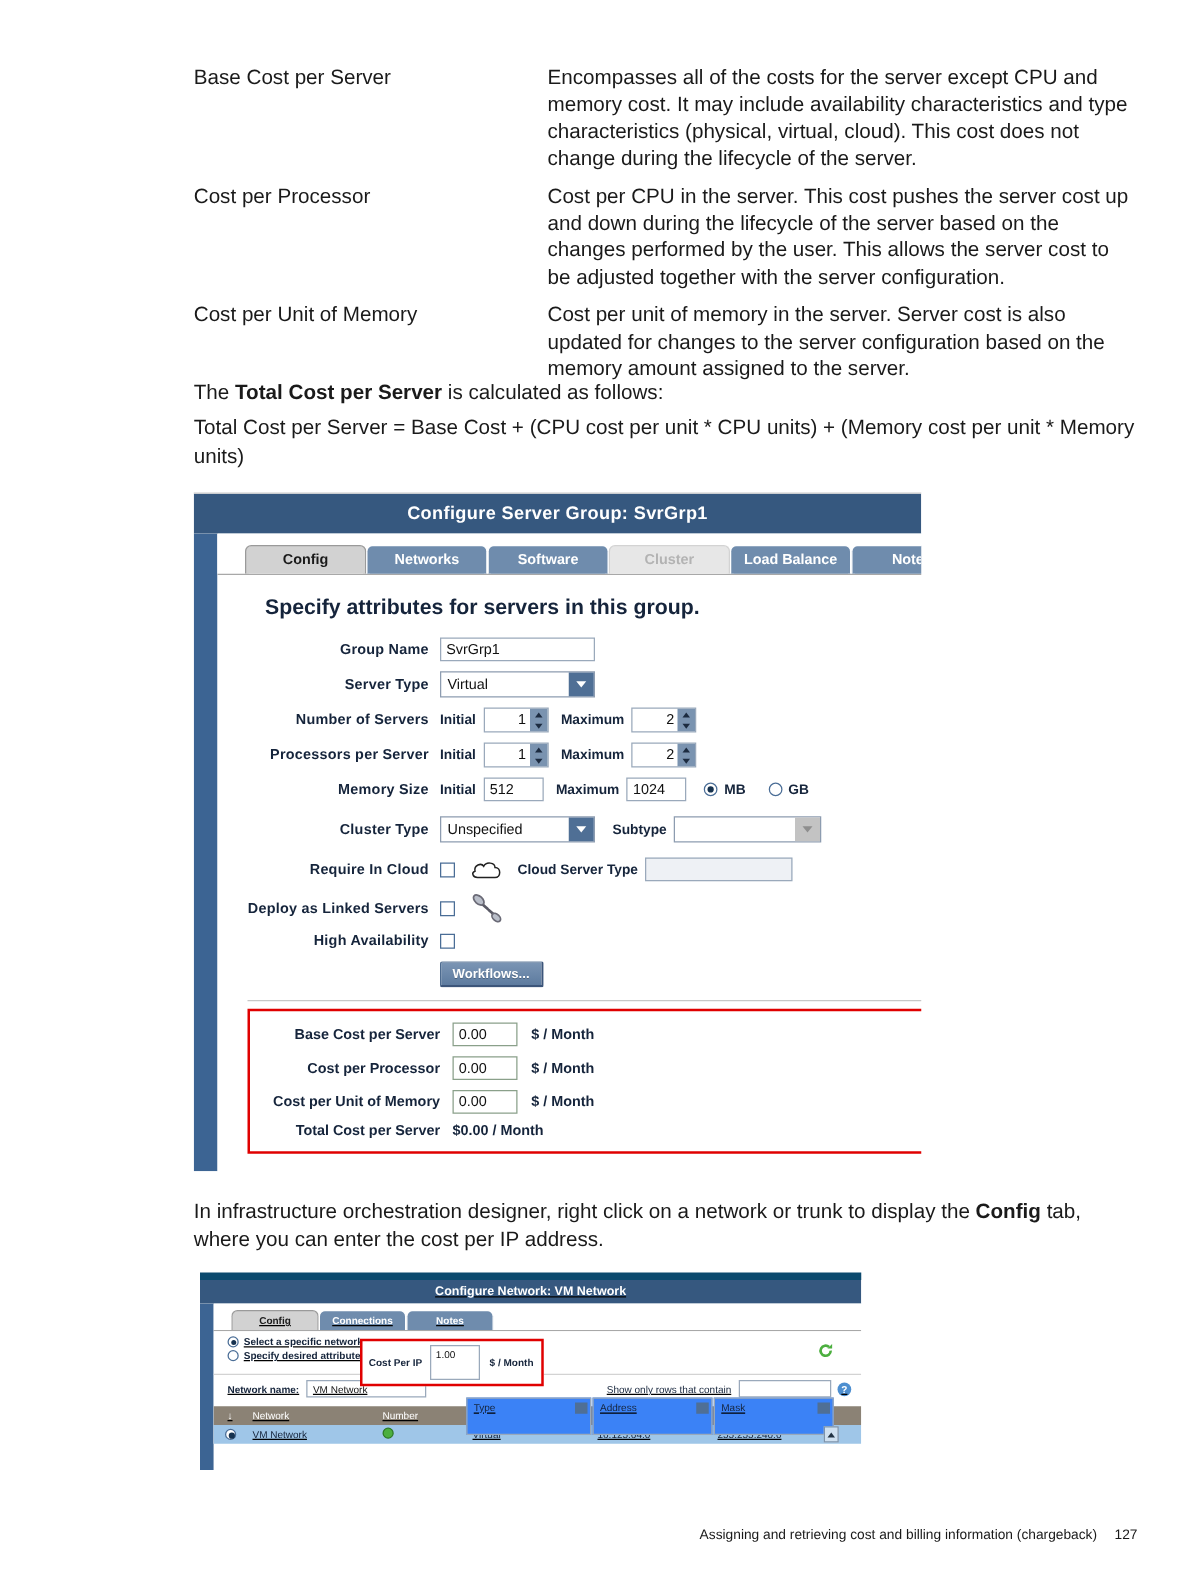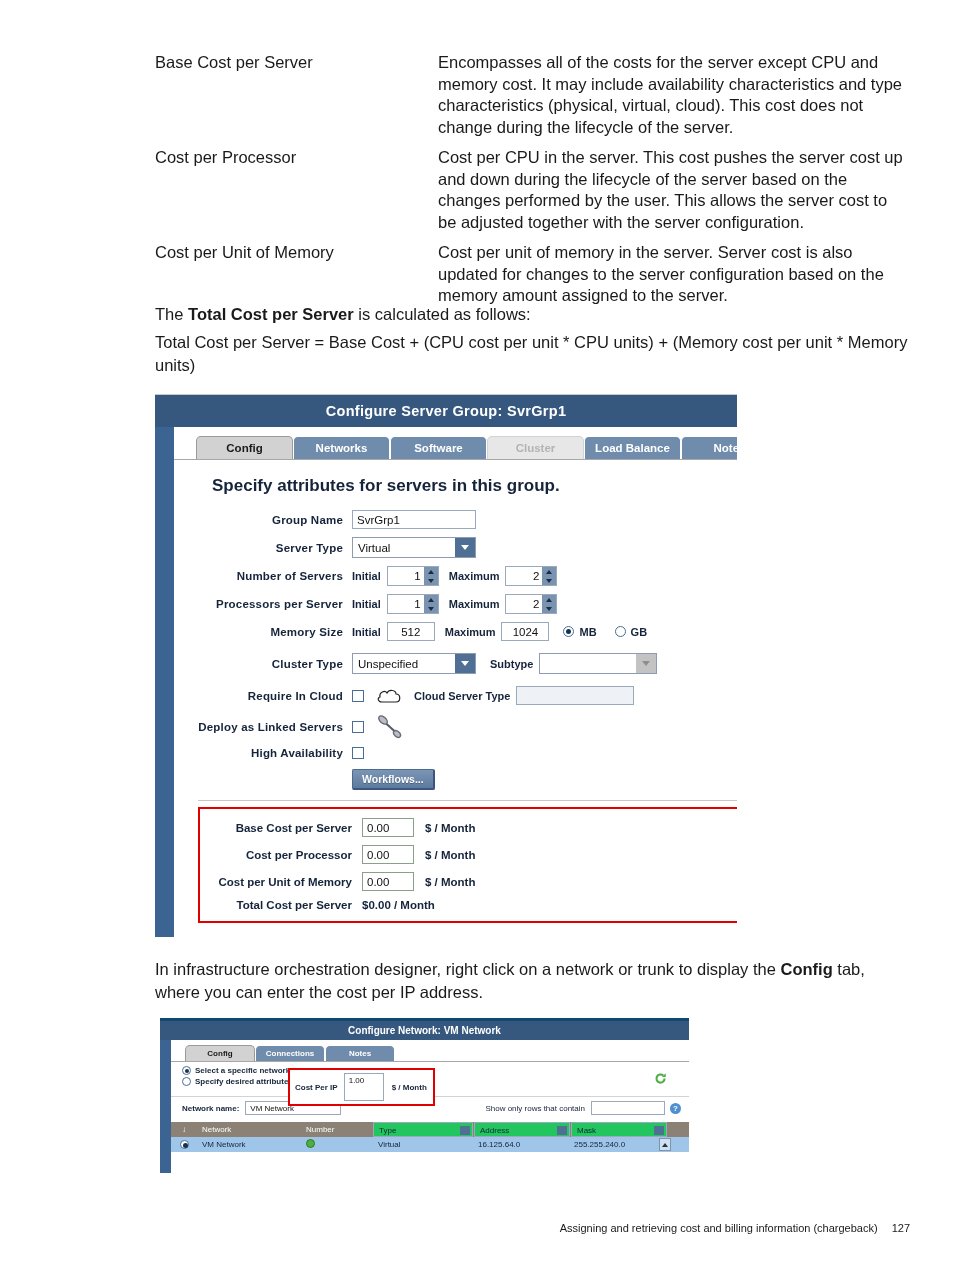--- a/index.html
+++ b/index.html
@@ -188,21 +188,21 @@
     background: #ffffff;
     height: 19px;
     line-height: 19px;
     font-size: 11.5px;
     padding: 0 4px;
     box-sizing: border-box;
     color: #111;
     font-family: "Liberation Sans", sans-serif;
   }
   .txtin.wide { width: 124px; }
-  .txtin.num  { width: 48px; text-align: center; }
+  .txtin.num  { width: 48px; text-align: left; }
   .selin {
     border: 1px solid #8d9cb0;
     background: #ffffff;
     height: 21px;
     width: 124px;
     display: flex;
     align-items: center;
     box-sizing: border-box;
     position: relative;
   }
@@ -351,21 +351,22 @@
     color: #15243b;
   }
   .cloudicon svg, .linkicon svg { display: block; }
 
   
   #shot-network {
     left: 160px;
     top: 1018px;
     width: 529px;
     height: 152px;
-    border-top: 3px solid #0c4a6e;
+    border-top: 6px solid #0c4a6e;
+    text-decoration: underline;
   }
   #shot-network .shot-title {
     height: 19px;
     line-height: 19px;
     font-size: 10px;
   }
   #shot-network .shot-body { height: 133px; }
   #shot-network .leftrail { width: 11px; }
   #shot-network .tabstrip {
     height: 16px;
@@ -443,23 +444,23 @@
     display: flex;
     background: #8b8275;
     height: 15px;
     align-items: center;
     color: #ffffff;
     font-size: 8px;
   }
   .netthead .cell { padding-left: 5px; box-sizing: border-box; }
   .netthead .cell.sel { width: 26px; text-align: center; padding-left: 0; }
   .netthead .cell.dd {
-    background: #22c55e;
-    color: #15243b;
-    height: 15px;
+    background: #3b82f6;
+    color: #15243b;
+    height: 30px;
     line-height: 15px;
     border: 1px solid #9aa9bb;
     position: relative;
     margin-right: 1px;
   }
   .netthead .cell.dd::after {
     content: "";
     position: absolute;
     right: 2px; top: 3px;
     width: 10px; height: 9px;

